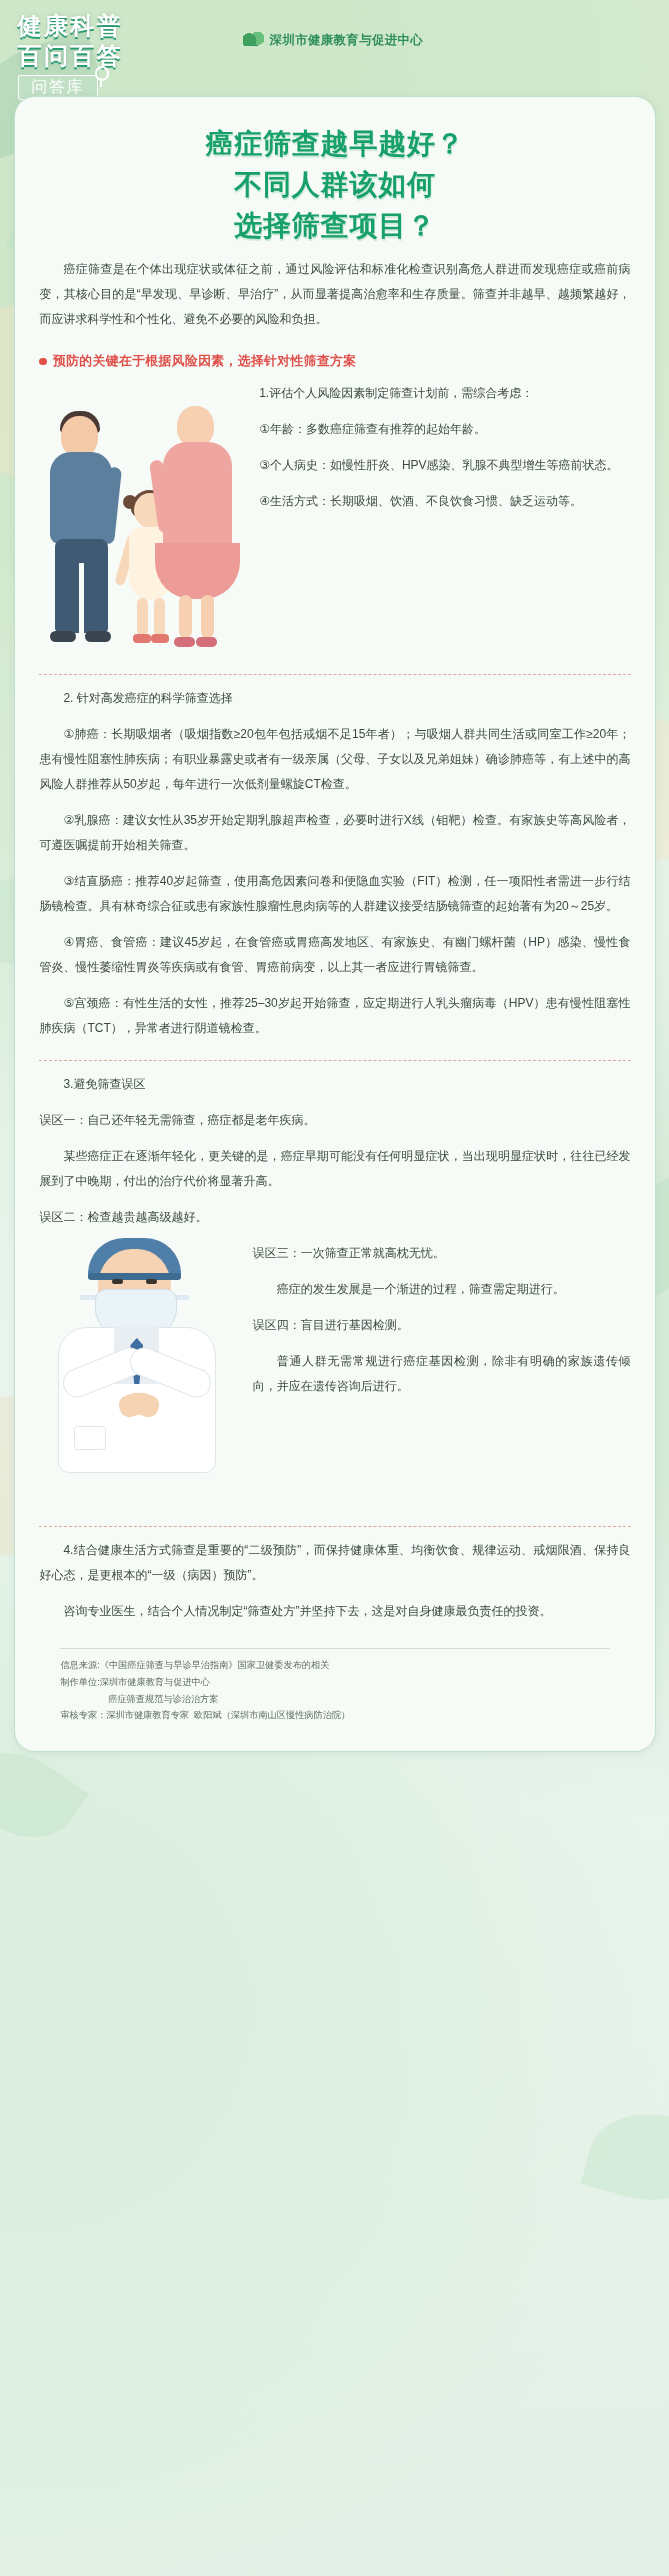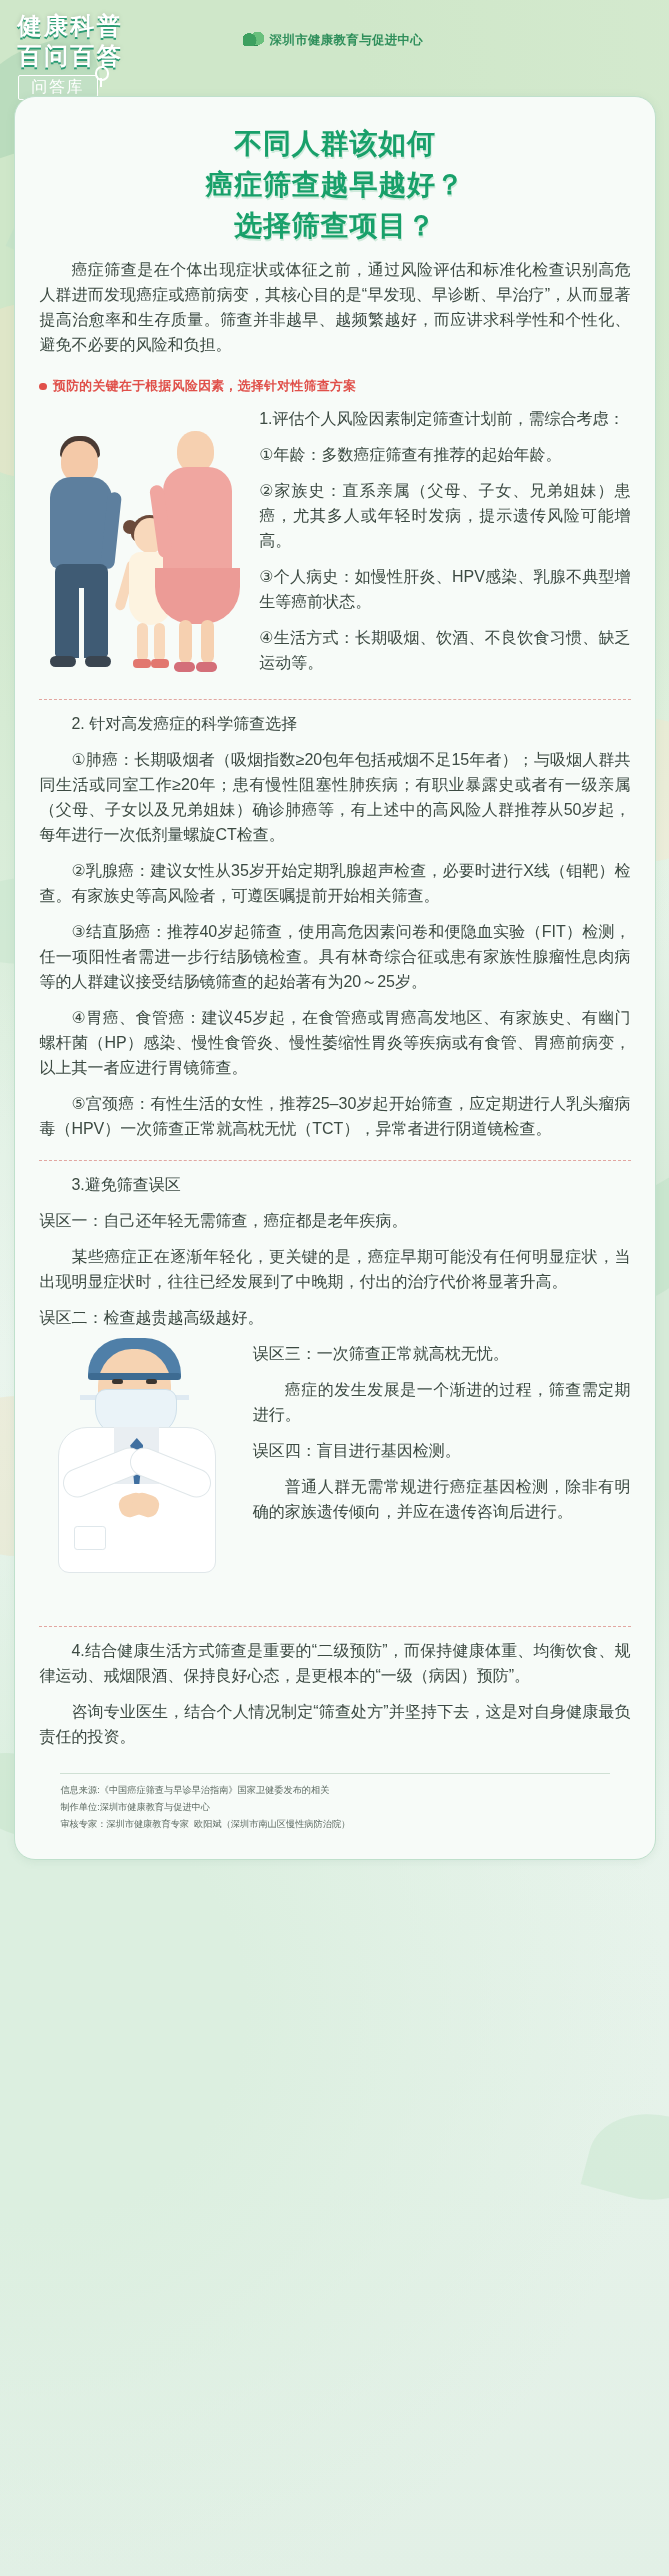--- a/index.html
+++ b/index.html
@@ -85,21 +85,21 @@
     text-align:center;margin:4.8px 0 6.4px 0;
   }
   .title span{
     display:block;
     font-size:28px;line-height:41px;font-weight:bold;
     color:#18a06a;
     letter-spacing:0.8px;
     text-shadow:0.8px 1.6px 0 #cfeadb;
   }
   p.body{
-    font-size:16px;line-height:25px;color:#3c4a42;
+    font-size:12px;line-height:25px;color:#3c4a42;
     text-indent:2em;margin:11px 0 0 0;text-align:justify;
   }
   p.body.noindent{text-indent:0;}
   .sec-head{
     display:flex;align-items:center;gap:6.4px;
     margin:21px 0 1.6px 0;
   }
   .sec-head .dot{
     width:7.2px;height:7.2px;border-radius:50%;background:#e0504a;flex:0 0 auto;
   }
@@ -220,22 +220,22 @@
       </div>
     </div>
     <div class="org">
       <span class="leafmark"></span><span>深圳市健康教育与促进中心</span>
     </div>
   </div>
 
   <div class="card">
 
     <div class="title">
+      <span>癌症筛查越早越好？</span>
       <span>不同人群该如何</span>
-      <span>癌症筛查越早越好？</span>
       <span>选择筛查项目？</span>
     </div>
 
     <p class="body">癌症筛查是在个体出现症状或体征之前，通过风险评估和标准化检查识别高危人群进而发现癌症或癌前病变，其核心目的是“早发现、早诊断、早治疗”，从而显著提高治愈率和生存质量。筛查并非越早、越频繁越好，而应讲求科学性和个性化、避免不必要的风险和负担。</p>
 
     <div class="sec-head">
       <span class="dot"></span>
       <span class="txt">预防的关键在于根据风险因素，选择针对性筛查方案</span>
     </div>
 
@@ -272,34 +272,33 @@
           <div class="arm"></div>
           <div class="leg a"></div>
           <div class="leg b"></div>
           <div class="shoe a"></div>
           <div class="shoe b"></div>
         </div>
       </div>
 
       <p class="body noindent">1.评估个人风险因素制定筛查计划前，需综合考虑：</p>
       <p class="body noindent">①年龄：多数癌症筛查有推荐的起始年龄。</p>
-      <p class="body noindent">②家族史：直系亲属（父母、子女、兄弟姐妹）患癌，尤其多人或年轻时发病，提示遗传风险可能增高。</p>
       <p class="body noindent">③个人病史：如慢性肝炎、HPV感染、乳腺不典型增生等癌前状态。</p>
       <p class="body noindent">④生活方式：长期吸烟、饮酒、不良饮食习惯、缺乏运动等。</p>
     </div>
 
     <hr class="dashed">
 
     <div>
       <p class="body">2. 针对高发癌症的科学筛查选择</p>
       <p class="body">①肺癌：长期吸烟者（吸烟指数≥20包年包括戒烟不足15年者）；与吸烟人群共同生活或同室工作≥20年；患有慢性阻塞性肺疾病；有职业暴露史或者有一级亲属（父母、子女以及兄弟姐妹）确诊肺癌等，有上述中的高风险人群推荐从50岁起，每年进行一次低剂量螺旋CT检查。</p>
       <p class="body">②乳腺癌：建议女性从35岁开始定期乳腺超声检查，必要时进行X线（钼靶）检查。有家族史等高风险者，可遵医嘱提前开始相关筛查。</p>
       <p class="body">③结直肠癌：推荐40岁起筛查，使用高危因素问卷和便隐血实验（FIT）检测，任一项阳性者需进一步行结肠镜检查。具有林奇综合征或患有家族性腺瘤性息肉病等的人群建议接受结肠镜筛查的起始著有为20～25岁。</p>
       <p class="body">④胃癌、食管癌：建议45岁起，在食管癌或胃癌高发地区、有家族史、有幽门螺杆菌（HP）感染、慢性食管炎、慢性萎缩性胃炎等疾病或有食管、胃癌前病变，以上其一者应进行胃镜筛查。</p>
-      <p class="body">⑤宫颈癌：有性生活的女性，推荐25–30岁起开始筛查，应定期进行人乳头瘤病毒（HPV）一次筛查正常就高枕无忧（TCT），异常者进行阴道镜检查。</p>
+      <p class="body">⑤宫颈癌：有性生活的女性，推荐25–30岁起开始筛查，应定期进行人乳头瘤病毒（HPV）患有慢性阻塞性肺疾病（TCT），异常者进行阴道镜检查。</p>
     </div>
 
     <hr class="dashed">
 
     <div class="clearfix">
       <p class="body">3.避免筛查误区</p>
       <p class="body noindent">误区一：自己还年轻无需筛查，癌症都是老年疾病。</p>
       <p class="body">某些癌症正在逐渐年轻化，更关键的是，癌症早期可能没有任何明显症状，当出现明显症状时，往往已经发展到了中晚期，付出的治疗代价将显著升高。</p>
       <p class="body noindent">误区二：检查越贵越高级越好。</p>
 
@@ -332,18 +331,19 @@
     <hr class="dashed">
 
     <div>
       <p class="body">4.结合健康生活方式筛查是重要的“二级预防”，而保持健康体重、均衡饮食、规律运动、戒烟限酒、保持良好心态，是更根本的“一级（病因）预防”。</p>
       <p class="body">咨询专业医生，结合个人情况制定“筛查处方”并坚持下去，这是对自身健康最负责任的投资。</p>
     </div>
 
     <div class="footer">
       <div class="row">信息来源:《中国癌症筛查与早诊早治指南》国家卫健委发布的相关</div>
       <div class="row">制作单位:深圳市健康教育与促进中心</div>
+      <div class="row indent">癌症筛查规范与诊治治方案</div>
       <div class="row">审核专家：深圳市健康教育专家  欧阳斌（深圳市南山区慢性病防治院）</div>
     </div>
 
   </div>
 </div>
 
 
 </body></html>

